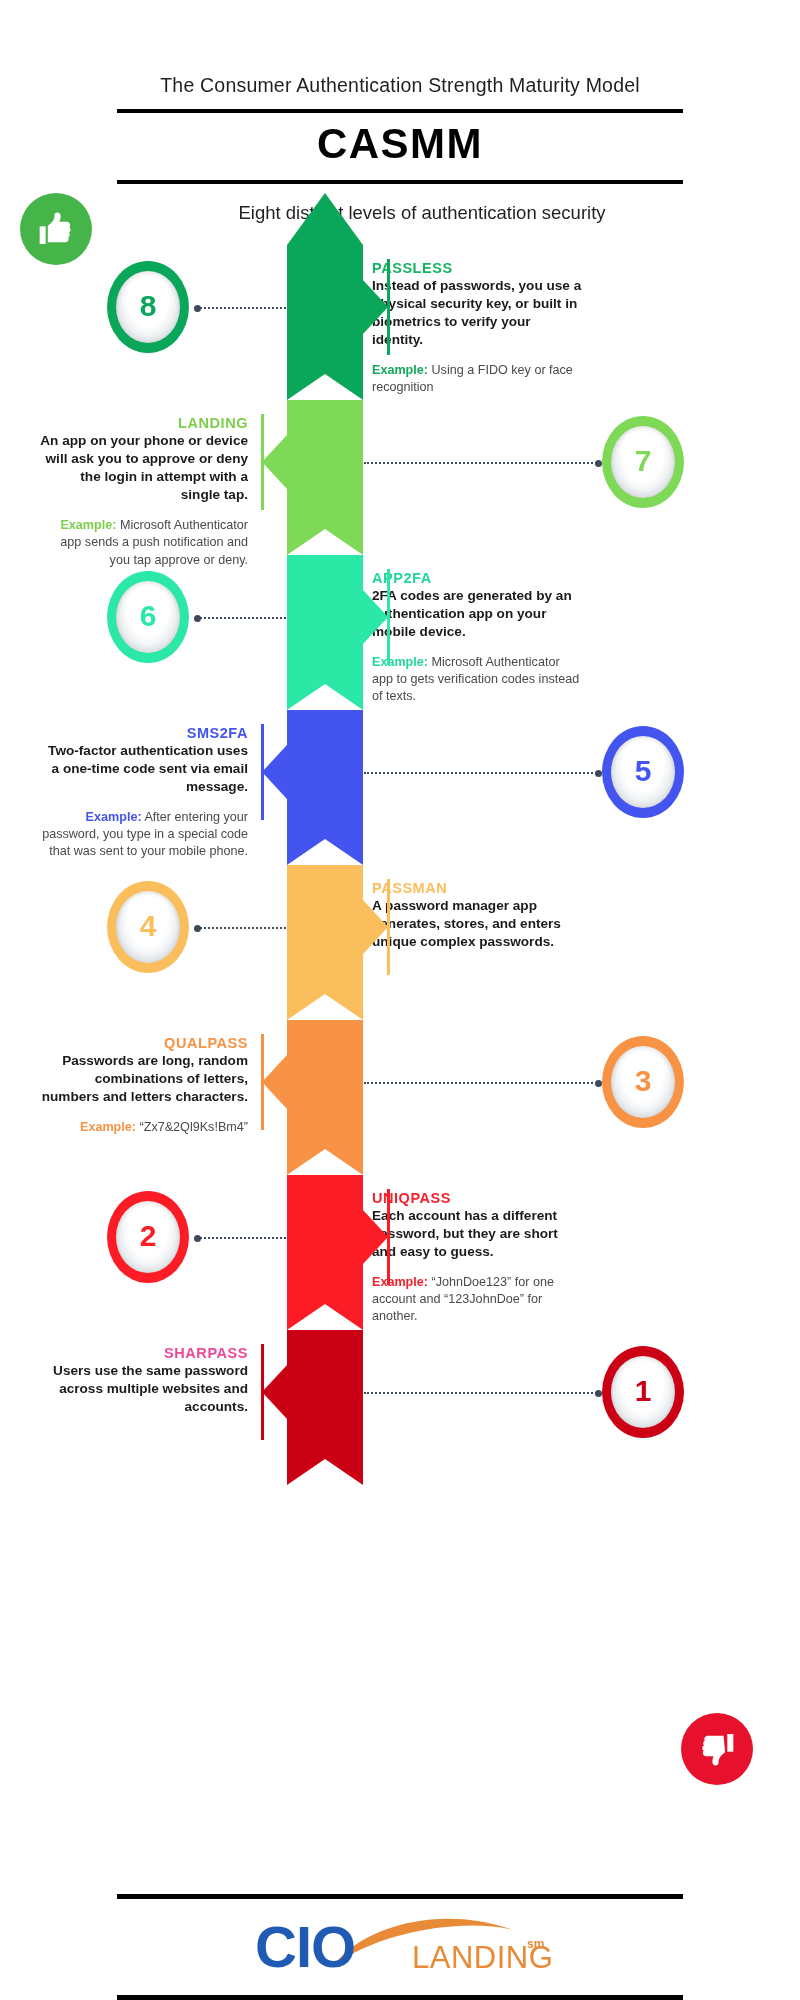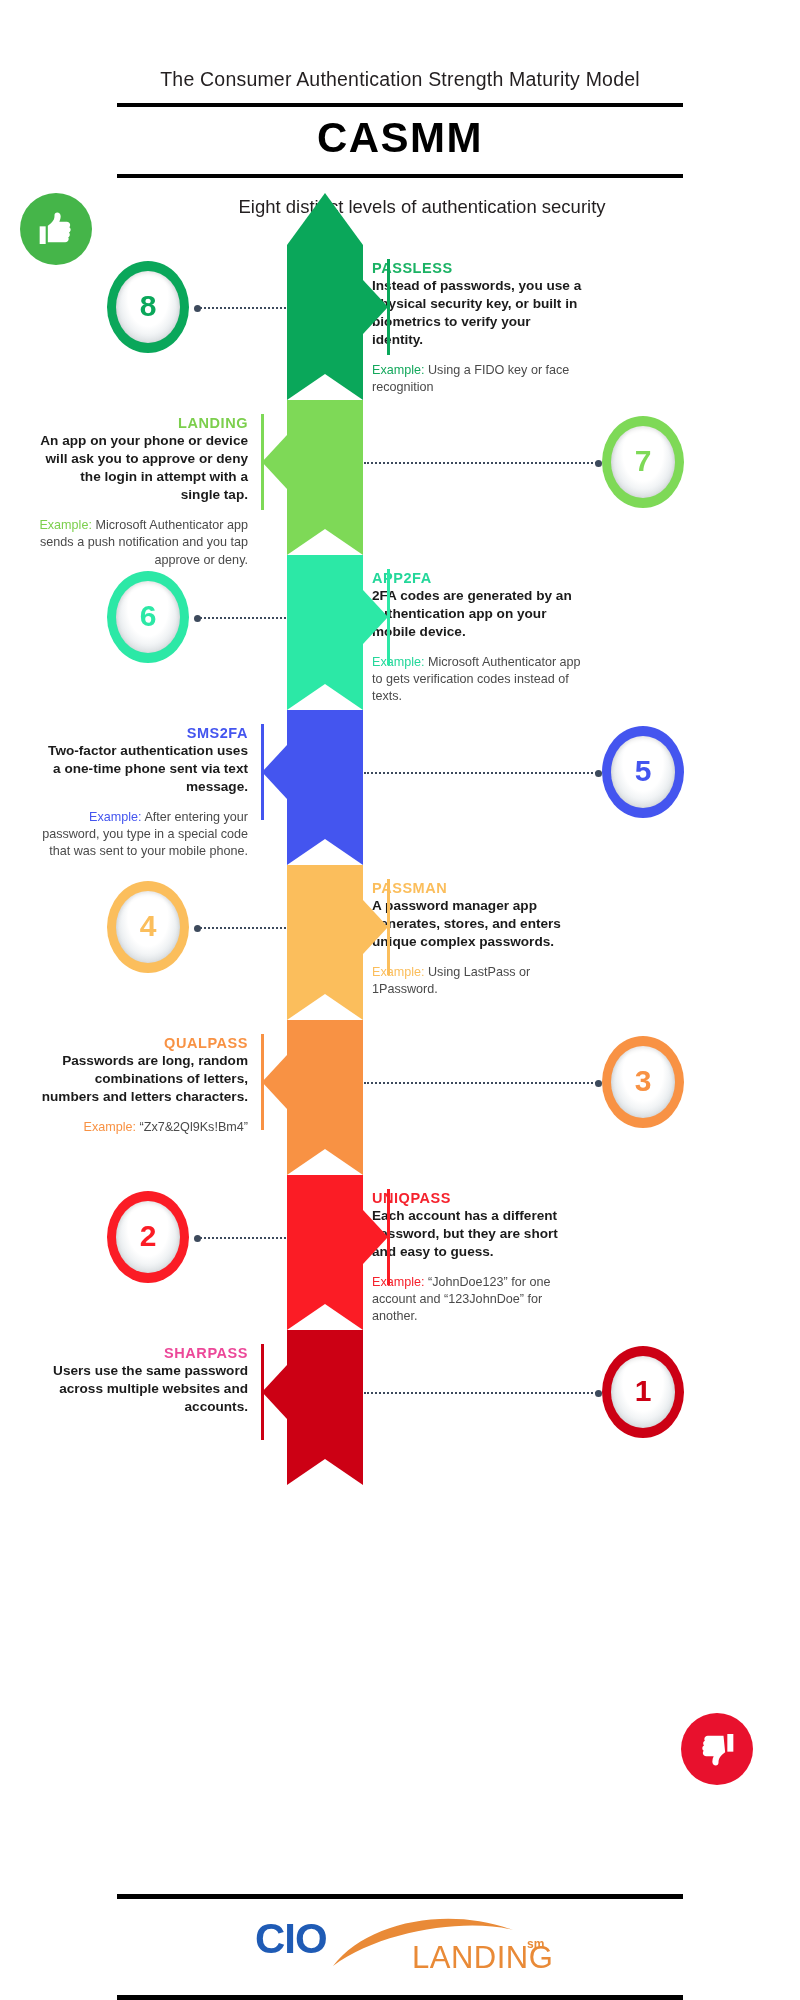--- a/index.html
+++ b/index.html
@@ -10,21 +10,21 @@
   }
   #page {
     position: relative;
     width: 800px;
     height: 2000px;
     background: #fff;
     overflow: hidden;
   }
 
   
-  .header { position: absolute; left: 0; top: 10px; width: 800px; }
+  .header { position: absolute; left: 0; top: 16px; width: 800px; }
   .kicker {
     text-align: center;
     font-size: 19.5px;
     color: #231f20;
     letter-spacing: .2px;
     padding-top: 58px;
     font-weight: 400;
   }
   .rule {
     width: 566px;
@@ -159,21 +159,21 @@
     font-weight: 700;
     line-height: 1.33;
     color: #1b1b1b;
   }
   .block .ex {
     font-size: 12.6px;
     line-height: 1.36;
     color: #4a4a4a;
     margin-top: 13px;
   }
-  .block .ex b { font-weight: 400; }
+  .block .ex b { font-weight: 700; }
 
   
   .thumbwrap {
     position: absolute;
     width: 72px; height: 72px;
     border-radius: 50%;
     display: flex; align-items: center; justify-content: center;
   }
   .thumbwrap svg { width: 40px; height: 40px; display: block; }
 
@@ -181,21 +181,21 @@
   .footer { position: absolute; left: 0; bottom: 0; width: 800px; }
   .frule { width: 566px; height: 5px; background: #000; margin: 0 auto; }
   .logo {
     height: 96px;
     display: flex; align-items: center; justify-content: center;
     position: relative;
   }
   .logo-inner { position: relative; width: 290px; height: 74px; }
   .logo-text {
     position: absolute; left: 0; top: 8px;
-    font-size: 42px; font-weight: 700; letter-spacing: -1px;
+    font-size: 58px; font-weight: 700; letter-spacing: -1px;
     color: #1f5bb5; line-height: 1;
   }
   .logo-land {
     position: absolute; left: 157px; top: 32px;
     font-size: 31px; font-weight: 400; letter-spacing: .5px;
     color: #e98a37; line-height: 1;
   }
   .logo-sm {
     position: absolute; left: 272px; top: 27px;
     font-size: 12px; color: #e98a37; font-weight: 700;
@@ -283,27 +283,26 @@
         <div class="desc">An app on your phone or device will ask you to approve or deny the login in attempt with a single tap.</div>
         <div class="ex"><b style="color: rgb(124, 207, 77);">Example:</b><span> Microsoft Authenticator app sends a push notification and you tap approve or deny.</span></div>
       </div>
       <div class="block r" style="top: 570px; left: 372px;">
         <div class="name" style="color: rgb(36, 215, 154);">APP2FA</div>
         <div class="desc">2FA codes are generated by an authentication app on your mobile device.</div>
         <div class="ex"><b style="color: rgb(36, 215, 154);">Example:</b><span> Microsoft Authenticator app to gets verification codes instead of texts.</span></div>
       </div>
       <div class="block l" style="top: 725px; left: 38px;">
         <div class="name" style="color: rgb(68, 85, 239);">SMS2FA</div>
-        <div class="desc">Two-factor authentication uses a one-time phone sent via text message.</div>
+        <div class="desc">Two-factor authentication uses a one-time code sent via email message.</div>
         <div class="ex"><b style="color: rgb(68, 85, 239);">Example:</b><span> After entering your password, you type in a special code that was sent to your mobile phone.</span></div>
       </div>
       <div class="block r" style="top: 880px; left: 372px;">
         <div class="name" style="color: rgb(251, 190, 92);">PASSMAN</div>
         <div class="desc">A password manager app generates, stores, and enters unique complex passwords.</div>
-        <div class="ex"><b style="color: rgb(251, 190, 92);">Example:</b><span> Using LastPass or 1Password.</span></div>
       </div>
       <div class="block l" style="top: 1035px; left: 38px;">
         <div class="name" style="color: rgb(248, 146, 68);">QUALPASS</div>
         <div class="desc">Passwords are long, random combinations of letters, numbers and letters characters.</div>
         <div class="ex"><b style="color: rgb(248, 146, 68);">Example:</b><span> “Zx7&amp;2Ql9Ks!Bm4”</span></div>
       </div>
       <div class="block r" style="top: 1190px; left: 372px;">
         <div class="name" style="color: rgb(245, 34, 45);">UNIQPASS</div>
         <div class="desc">Each account has a different password, but they are short and easy to guess.</div>
         <div class="ex"><b style="color: rgb(245, 34, 45);">Example:</b><span> “JohnDoe123” for one account and “123JohnDoe” for another.</span></div>

